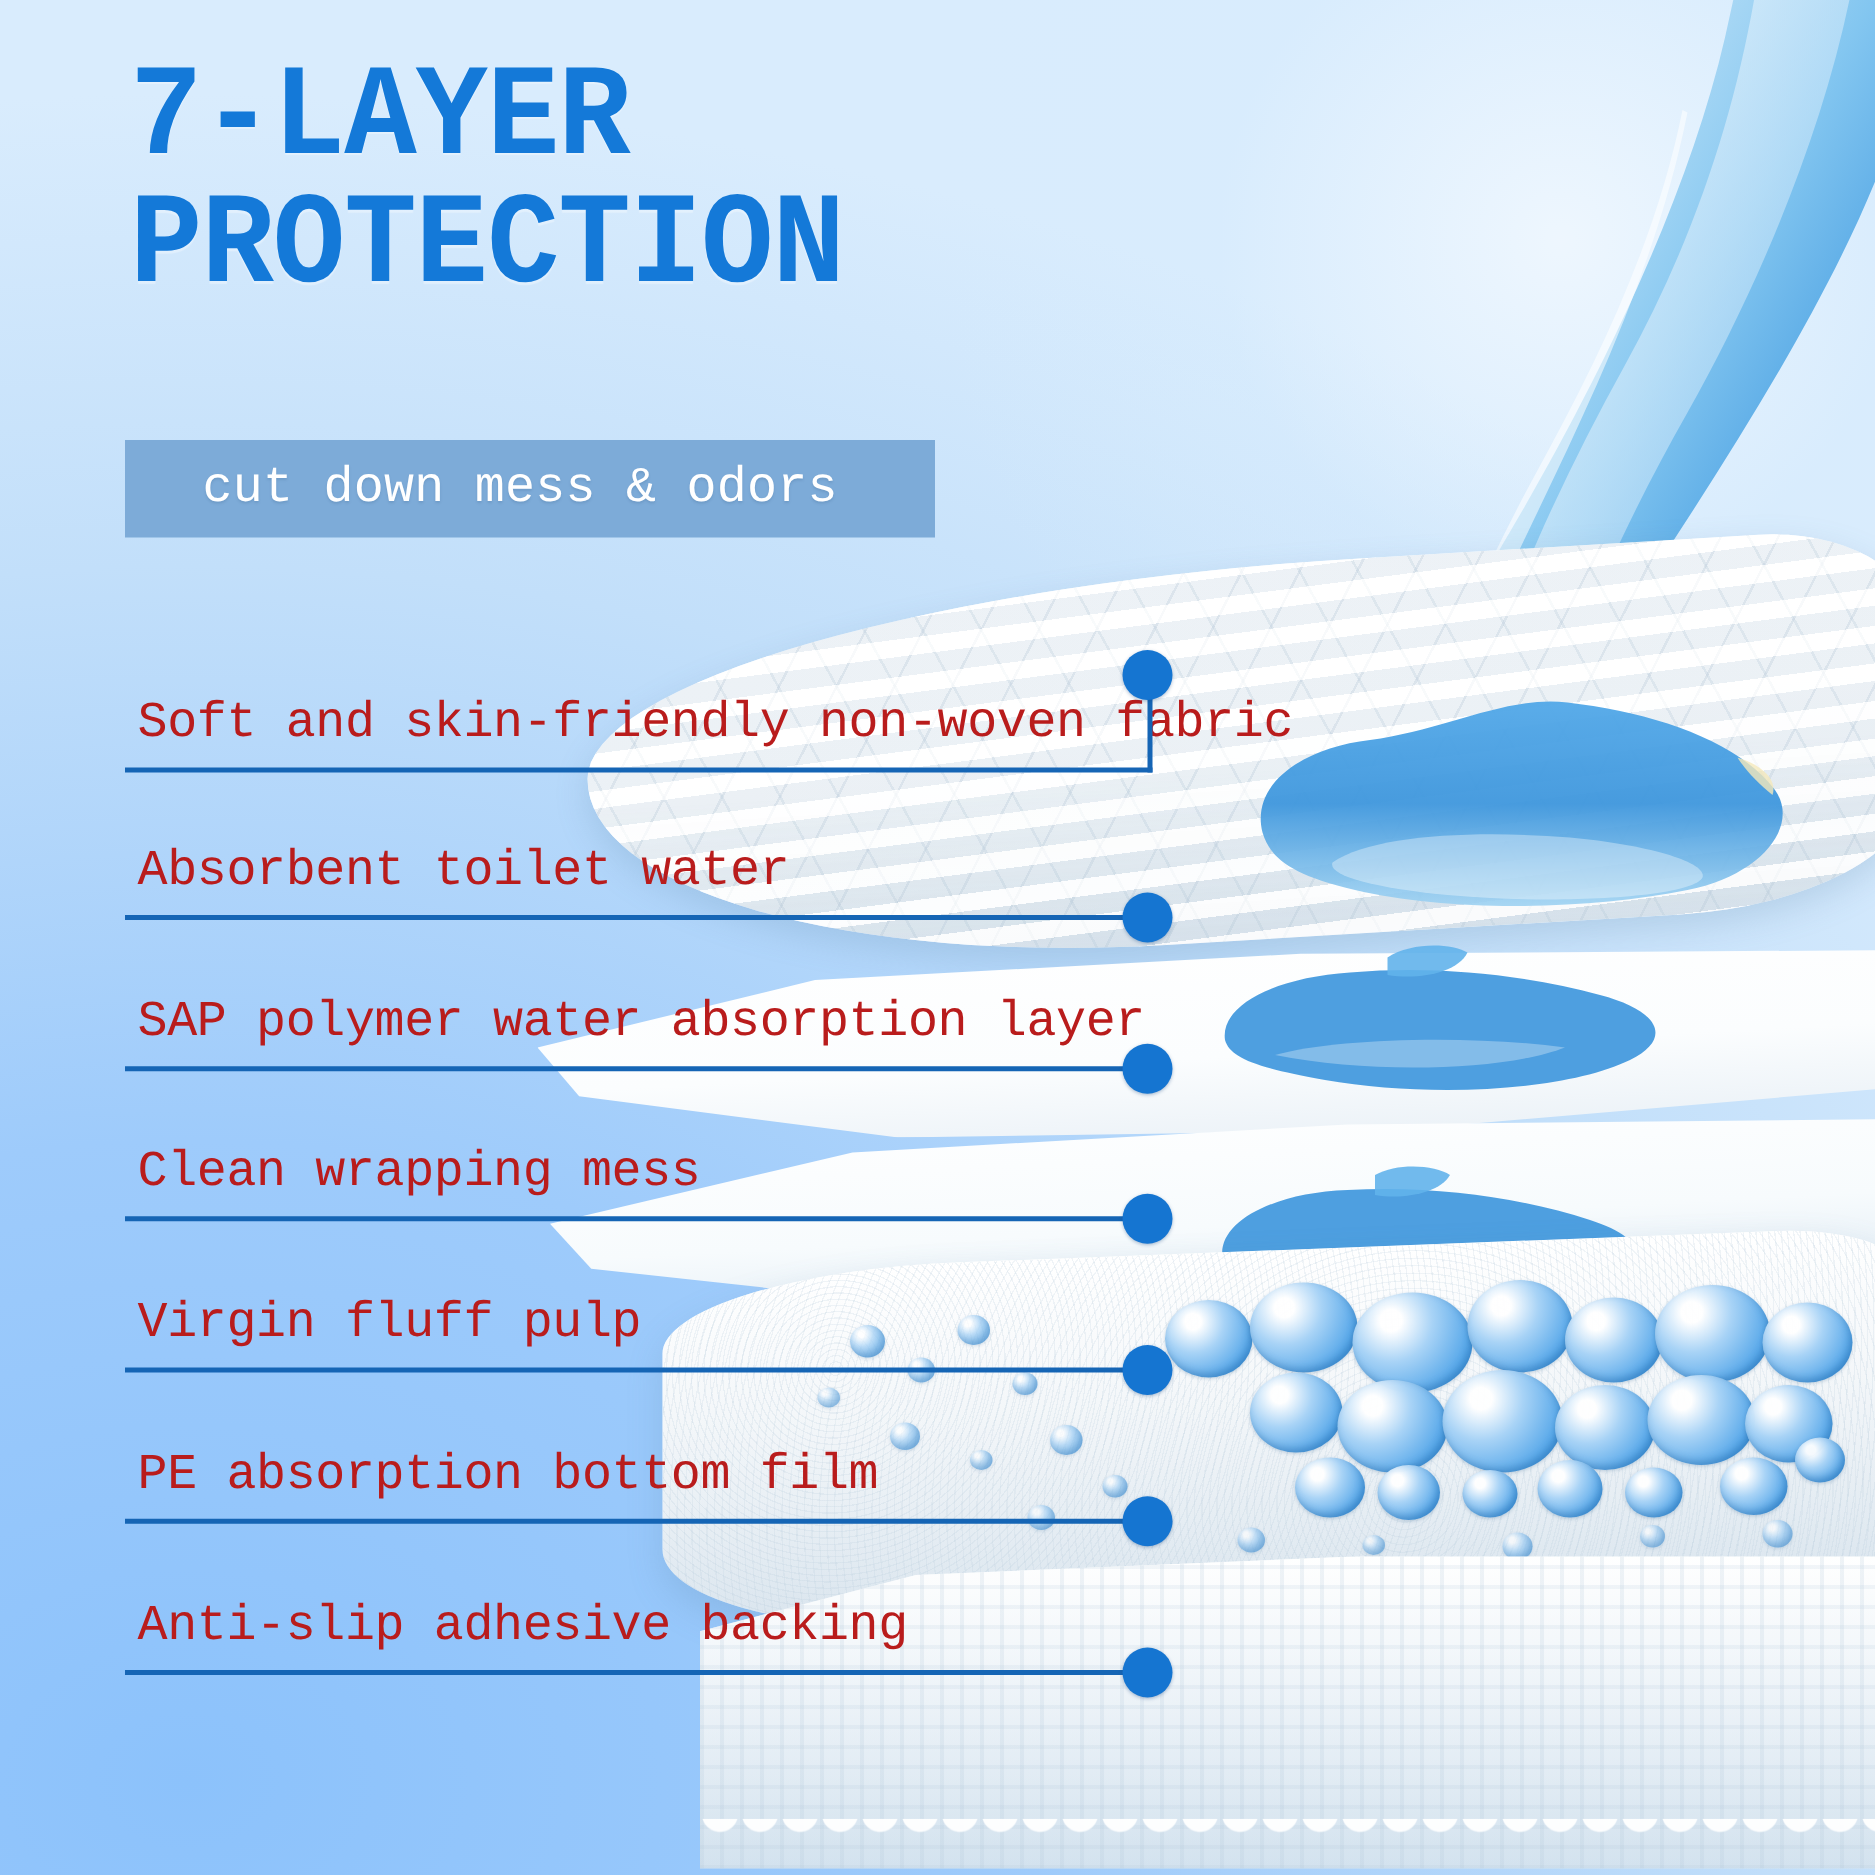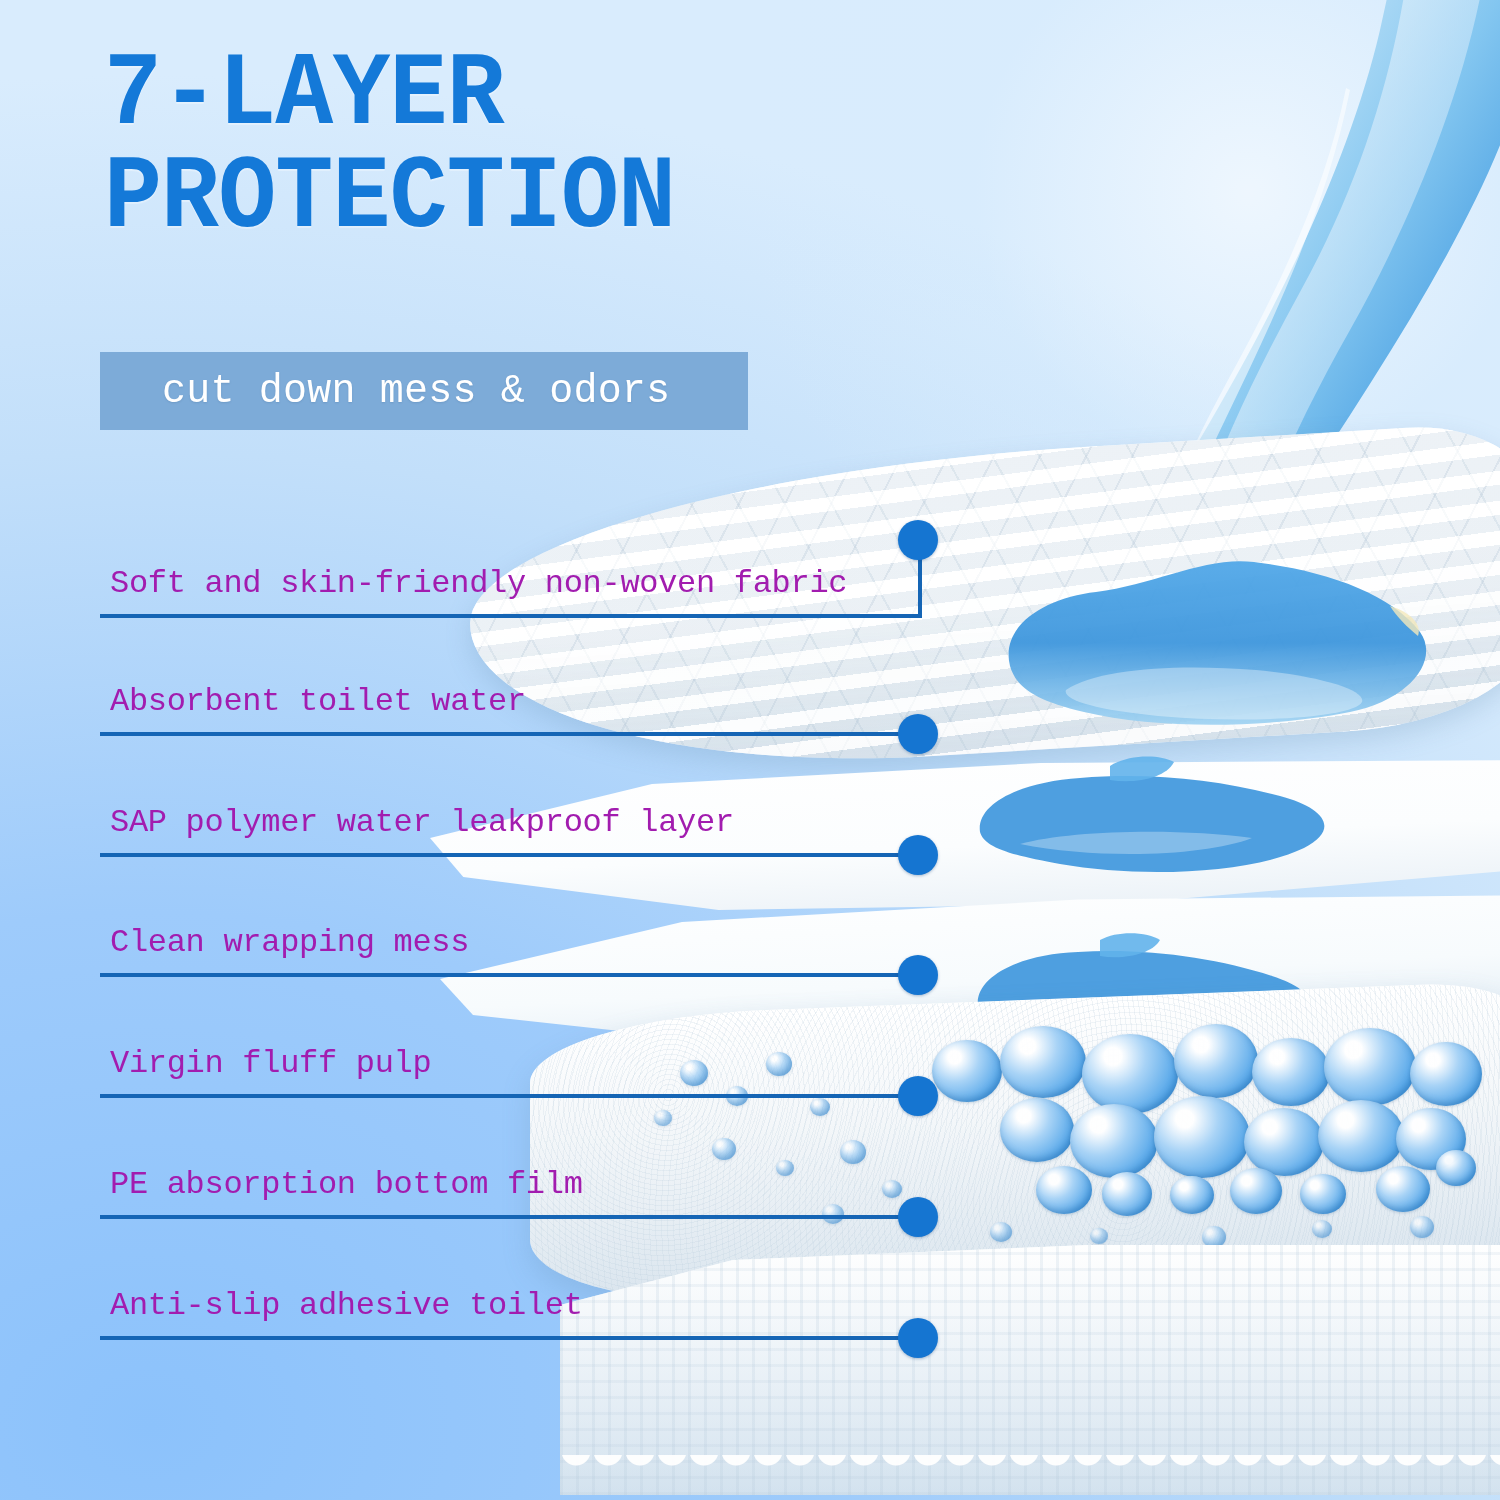--- a/index.html
+++ b/index.html
@@ -132,22 +132,22 @@
   .subtitle-text{
     color:#ffffff;font-size:40px;letter-spacing:.2px;
     padding-left:62px;
     text-shadow:0 1px 2px rgba(60,100,140,.22);
   }
 
   
   .row{position:absolute;left:0;width:1000px;}
   .row .label{
     position:absolute;left:110px;bottom:16px;
-    color:#a21caf;
-    font-size:32px;
+    color:#b91c1c;
+    font-size:40px;
     white-space:nowrap;
     letter-spacing:-.3px;
   }
   .row .rule{
     position:absolute;left:100px;bottom:0;height:4px;
     background:#1565b5;
   }
   .row .riser{
     position:absolute;width:4px;background:#1565b5;
   }
@@ -295,21 +295,21 @@
     <div class="dot" style="left:898px;bottom:58px"></div>
   </div>
 
   <div class="row" style="top:654px;height:82px">
     <span class="label">Absorbent toilet water</span>
     <div class="rule" style="width:818px"></div>
     <div class="dot" style="left:898px;bottom:-18px"></div>
   </div>
 
   <div class="row" style="top:775px;height:82px">
-    <span class="label">SAP polymer water leakproof layer</span>
+    <span class="label">SAP polymer water absorption layer</span>
     <div class="rule" style="width:818px"></div>
     <div class="dot" style="left:898px;bottom:-18px"></div>
   </div>
 
   <div class="row" style="top:895px;height:82px">
     <span class="label">Clean wrapping mess</span>
     <div class="rule" style="width:818px"></div>
     <div class="dot" style="left:898px;bottom:-18px"></div>
   </div>
 
@@ -319,18 +319,18 @@
     <div class="dot" style="left:898px;bottom:-18px"></div>
   </div>
 
   <div class="row" style="top:1137px;height:82px">
     <span class="label">PE absorption bottom film</span>
     <div class="rule" style="width:818px"></div>
     <div class="dot" style="left:898px;bottom:-18px"></div>
   </div>
 
   <div class="row" style="top:1258px;height:82px">
-    <span class="label">Anti-slip adhesive toilet</span>
+    <span class="label">Anti-slip adhesive backing</span>
     <div class="rule" style="width:818px"></div>
     <div class="dot" style="left:898px;bottom:-18px"></div>
   </div>
 
 </div>
 
 </body></html>

